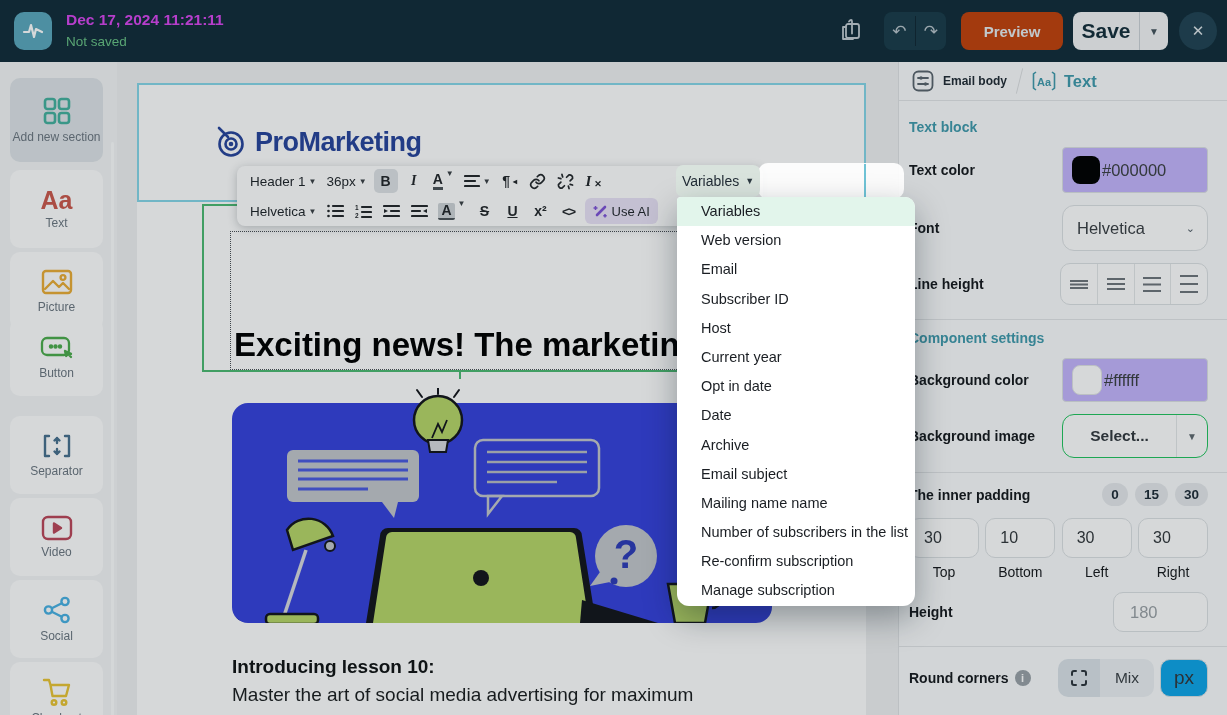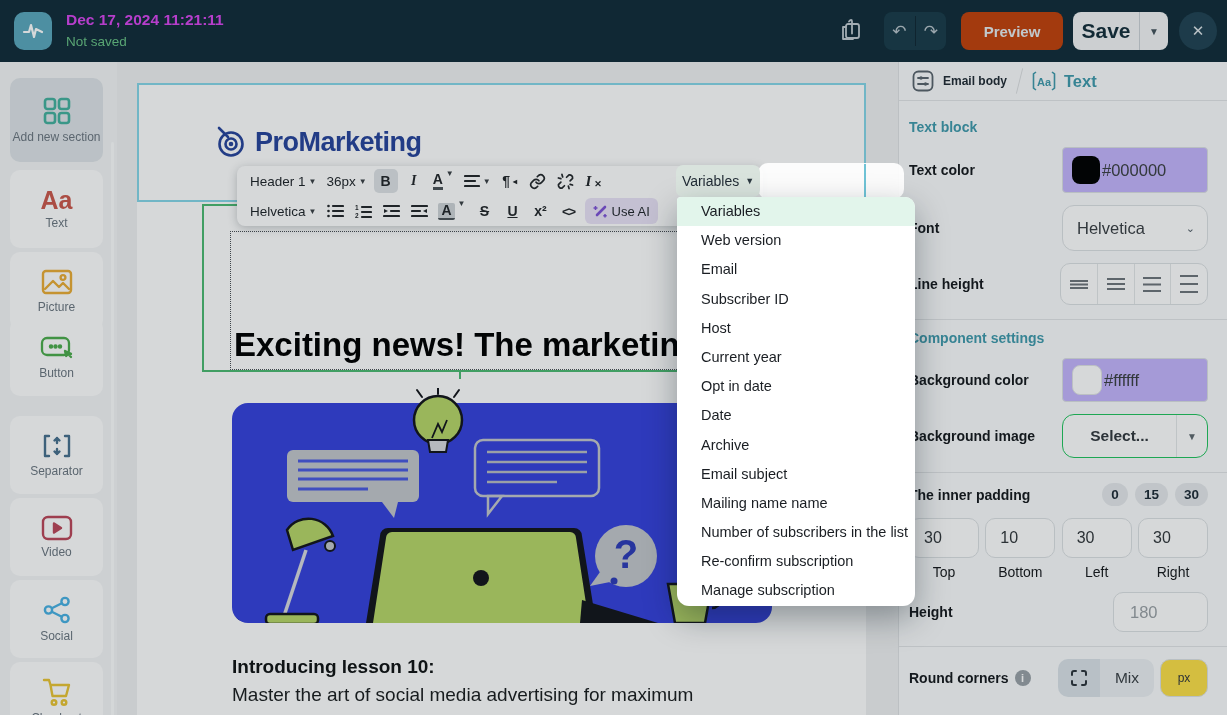--- a/index.html
+++ b/index.html
@@ -85,21 +85,21 @@
   .pill{min-width:26px;height:23px;border-radius:12px;background:#e6e9ec;border:none;font-size:13.5px;font-weight:700;color:#1d2b36;padding:0 9px;cursor:pointer;}
   .padrow{display:flex;justify-content:space-between;margin:4px 0 10px;}
   .padcell{display:flex;flex-direction:column;align-items:center;gap:6px;}
   .padcell input{width:70px;height:40px;border:1px solid #dde1e4;border-radius:10px;background:#fff;font-size:16px;color:#33383c;padding:0 0 0 14px;box-sizing:border-box;}
   .padcell .pl{font-size:14px;color:#16191c;}
   .height-in{width:95px;height:40px;border:1px solid #dde1e4;border-radius:10px;background:#fff;font-size:16.5px;color:#9aa0a5;padding:0 0 0 16px;box-sizing:border-box;}
   .rc-group{display:flex;align-items:center;gap:6px;}
   .rc-join{display:flex;border-radius:10px;overflow:hidden;}
   .rc-seg1{width:42px;height:38px;border:none;background:#dbe3e9;display:flex;align-items:center;justify-content:center;cursor:pointer;color:#2c343b;}
   .rc-seg2{width:54px;height:38px;border:none;background:#ecf0f3;font-size:15.5px;color:#3a4045;cursor:pointer;}
-  .rc-px{width:48px;height:38px;border:1px solid #dde1e4;border-radius:10px;background:#fde047;font-size:12px;color:#33383c;cursor:pointer;box-sizing:border-box;}
+  .rc-px{width:48px;height:38px;border:1px solid #dde1e4;border-radius:10px;background:#0ea5e9;font-size:19px;color:#33383c;cursor:pointer;box-sizing:border-box;}
   .info-dot{width:16px;height:16px;border-radius:50%;background:#9aa2a8;color:#fff;font-size:11px;font-weight:700;display:inline-flex;align-items:center;justify-content:center;}
 
   
   .dim{left:0;top:0;width:1227px;height:715px;background:rgba(14,22,30,.17);z-index:50;}
   .glow{left:758px;top:163px;width:146px;height:36px;background:rgba(255,255,255,.92);border-radius:10px;z-index:55;}
   .teal-peek{left:864px;top:164px;width:2px;height:34px;background:#6fc3d6;z-index:56;}
   .var-btn{left:676px;top:165px;width:84px;height:32px;background:#d9e3dd;border:none;border-radius:7px;display:flex;align-items:center;justify-content:center;gap:6px;font-size:14px;color:#1f2933;cursor:pointer;z-index:60;}
   .var-btn .cap{font-size:9px;color:#2c3840;}
   .menu{left:677px;top:197px;width:238px;height:409px;background:#fff;border-radius:4px 10px 12px 12px;box-shadow:0 12px 32px rgba(10,22,32,.35);z-index:61;padding:0;overflow:hidden;}
   .mi{height:29.2px;line-height:29.2px;padding-left:24px;font-size:14.5px;color:#1a1e23;cursor:pointer;}

